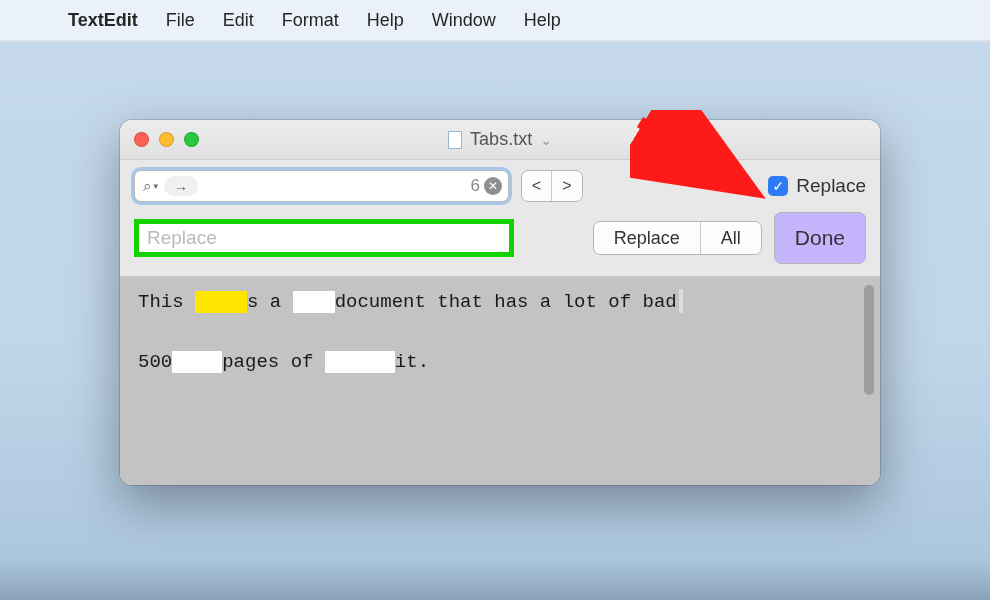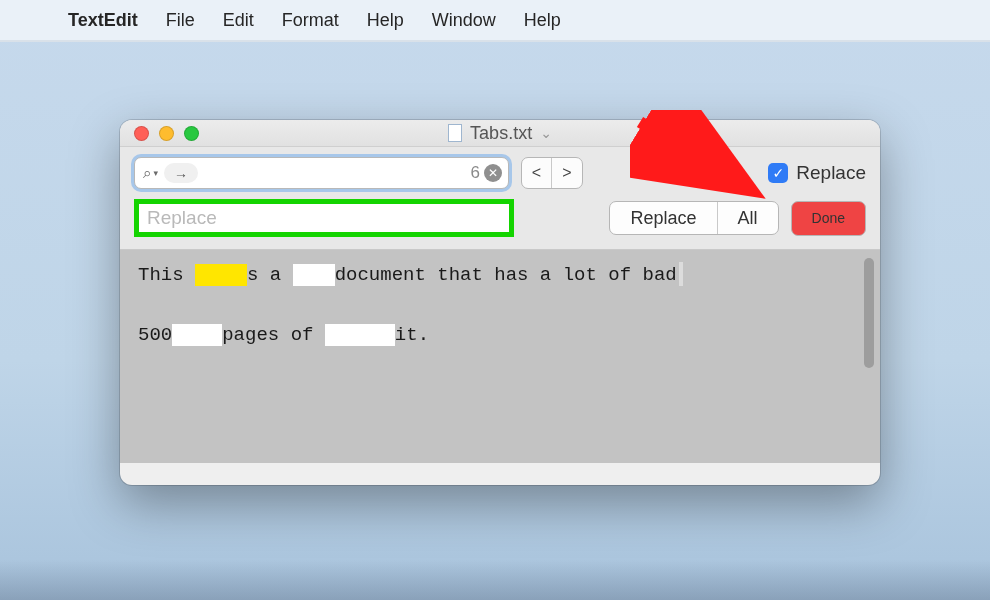--- a/index.html
+++ b/index.html
@@ -27,21 +27,21 @@
   .window {
     position: absolute;
     left: 120px; top: 120px;
     width: 760px; height: 365px;
     background: #efefef;
     border-radius: 12px;
     box-shadow: 0 18px 50px rgba(0,0,0,0.35), 0 0 0 1px rgba(0,0,0,0.15);
     overflow: hidden;
   }
   .titlebar {
-    height: 27px;
+    height: 40px;
     background: linear-gradient(#ececec,#e1e1e1);
     display: flex; align-items: center;
     padding: 0 14px;
     position: relative;
     border-bottom: 1px solid #cfcfcf;
   }
   .traffic { display: flex; gap: 10px; }
   .dot { width: 15px; height: 15px; border-radius: 50%; border: 1px solid rgba(0,0,0,0.15); }
   .dot.red { background: #ff5f57; }
   .dot.yellow { background: #febc2e; }
@@ -119,22 +119,22 @@
     display: flex; border: 1px solid #b6b6b6; border-radius: 7px; overflow: hidden;
     background: #fdfdfd; height: 34px;
   }
   .btnseg .b {
     padding: 0 20px; display: flex; align-items: center; font-size: 18px; color: #333;
     cursor: pointer;
   }
   .btnseg .b:first-child { border-right: 1px solid #c9c9c9; }
   .btn {
     border: 1px solid #b6b6b6; border-radius: 7px;
-    background: #ef4444; height: 35px; padding: 0 20px;
-    display: flex; align-items: center; font-size: 14px; color: #333; cursor: pointer;
+    background: #c4b5fd; height: 52px; padding: 0 20px;
+    display: flex; align-items: center; font-size: 21px; color: #333; cursor: pointer;
   }
   
   .content {
     position: relative;
     background: #c3c3c3;
     height: calc(100% - 40px - 112px);
     padding: 10px 44px 10px 18px;
     font-family: Menlo, "Courier New", monospace;
     font-size: 19px; line-height: 30px; color: #1a1a1a;
   }

